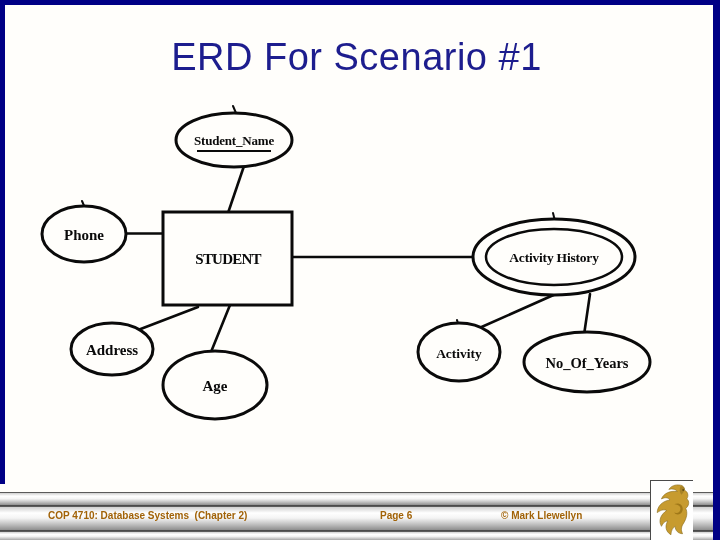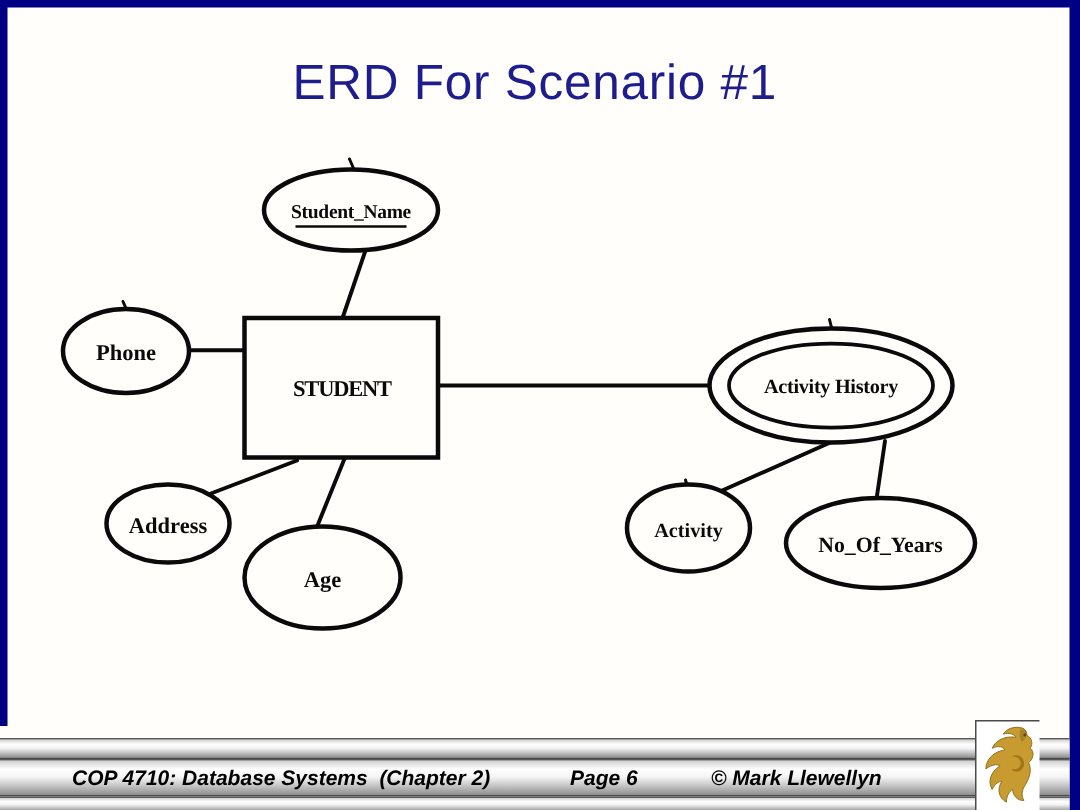--- a/index.html
+++ b/index.html
@@ -2,35 +2,35 @@
 <html><head>
 <meta charset="utf-8">
 <style>
   html,body{margin:0;padding:0;background:#e8e8e8;}
   .slide{position:relative;width:720px;height:540px;background:#fffefb;overflow:hidden;
          font-family:"Liberation Sans",sans-serif;}
   .border-top{position:absolute;left:0;top:0;width:720px;height:5px;background:#000085;}
   .border-left{position:absolute;left:0;top:0;width:5px;height:484px;background:#000085;}
   .border-right{position:absolute;left:713px;top:0;width:7px;height:540px;background:#000085;}
   .title{position:absolute;left:0;right:7px;top:36px;text-align:center;
-         font-size:33px;font-weight:400;color:#1d1d8e;letter-spacing:0.5px;}
+         font-size:38px;font-weight:400;color:#1d1d8e;letter-spacing:0.5px;}
   .diagram{position:absolute;left:0;top:0;}
   .diagram text{font-family:"Liberation Serif","DejaVu Serif",serif;font-weight:bold;fill:#0a0a0a;}
   .band{position:absolute;left:0;width:713px;z-index:1;
         background:linear-gradient(to bottom,#cfcfcf 0%,#ffffff 26%,#f4f4f4 48%,#c3c3c3 74%,#8e8e8e 100%);
         border-top:1px solid #5a5a5a;border-bottom:1px solid #4a4a4a;}
   .band1{top:492px;height:12px;}
   .band2{top:506px;height:23px;}
   .band3{top:531px;height:9px;}
   .footer-text{position:absolute;top:510px;z-index:2;white-space:pre;
-        font-style:italic;font-weight:bold;font-size:14px;color:#000000;
+        font-weight:bold;font-size:10px;color:#a16207;
         font-family:"Liberation Sans",sans-serif;}
   .ft-course{left:48px;}
   .ft-page{left:380px;}
-  .ft-copy{left:474px;text-align:right;}
+  .ft-copy{left:501px;text-align:right;}
   .logo-panel{position:absolute;left:650px;top:480px;width:42px;height:60px;background:#ffffff;
         border-top:1px solid #4a4a4a;border-left:1px solid #4a4a4a;z-index:5;}
   .logo-panel svg{display:block;margin:2px auto 0 auto;}
 </style>
 </head>
 <body>
 
 <div class="slide">
 
   <div class="border-top"></div>

